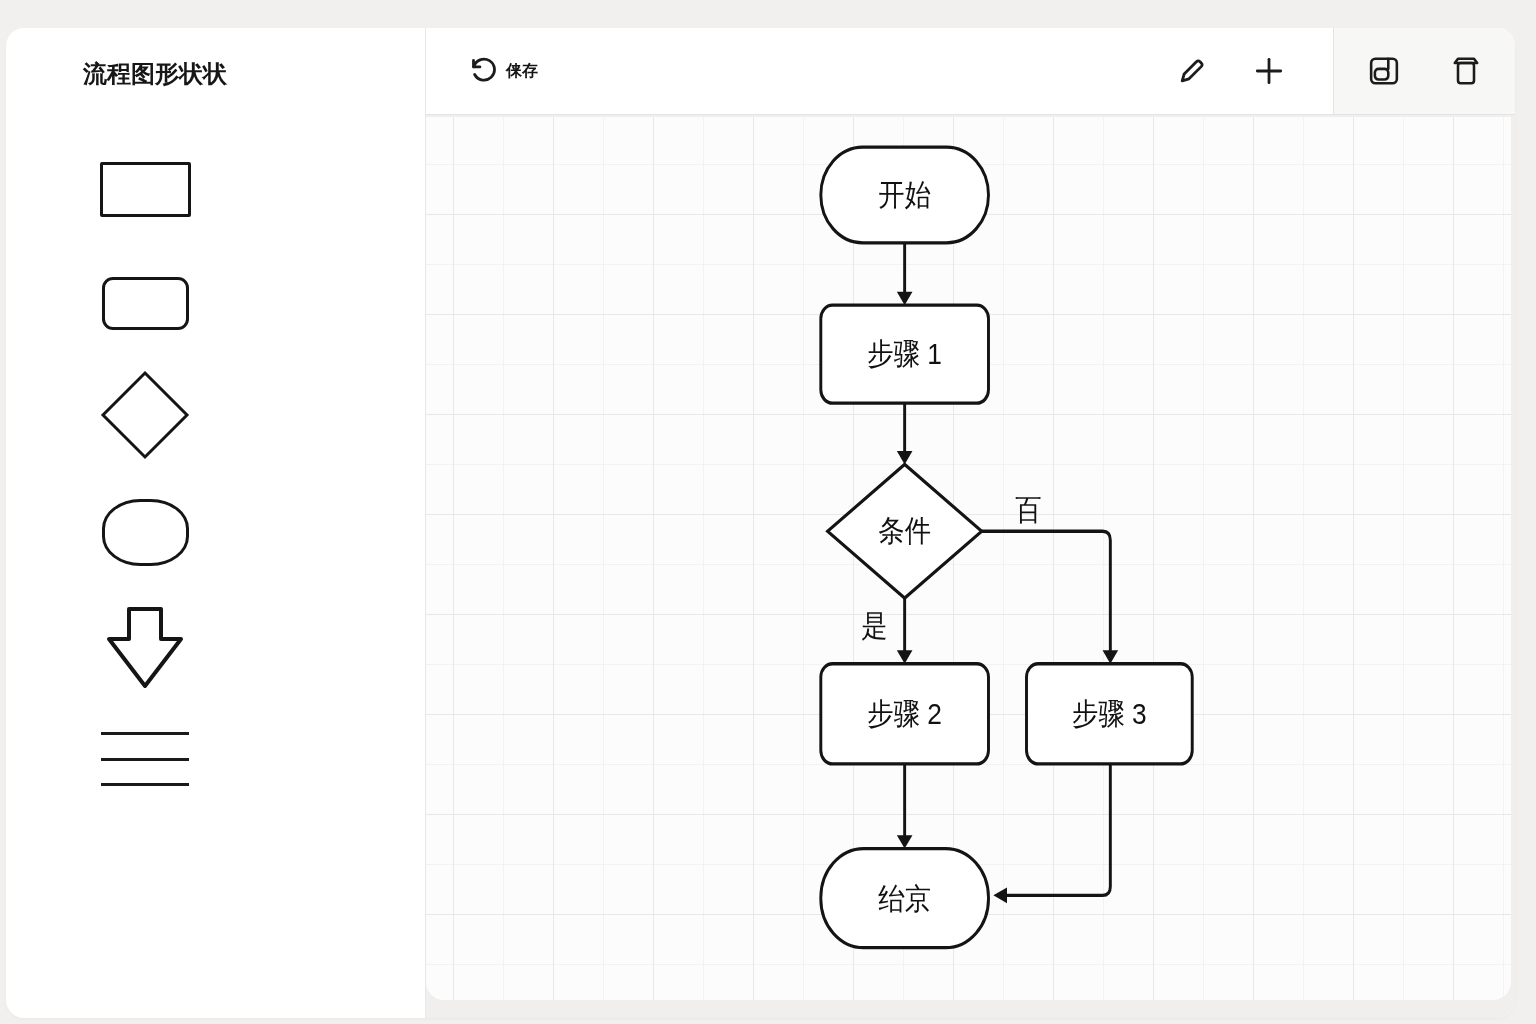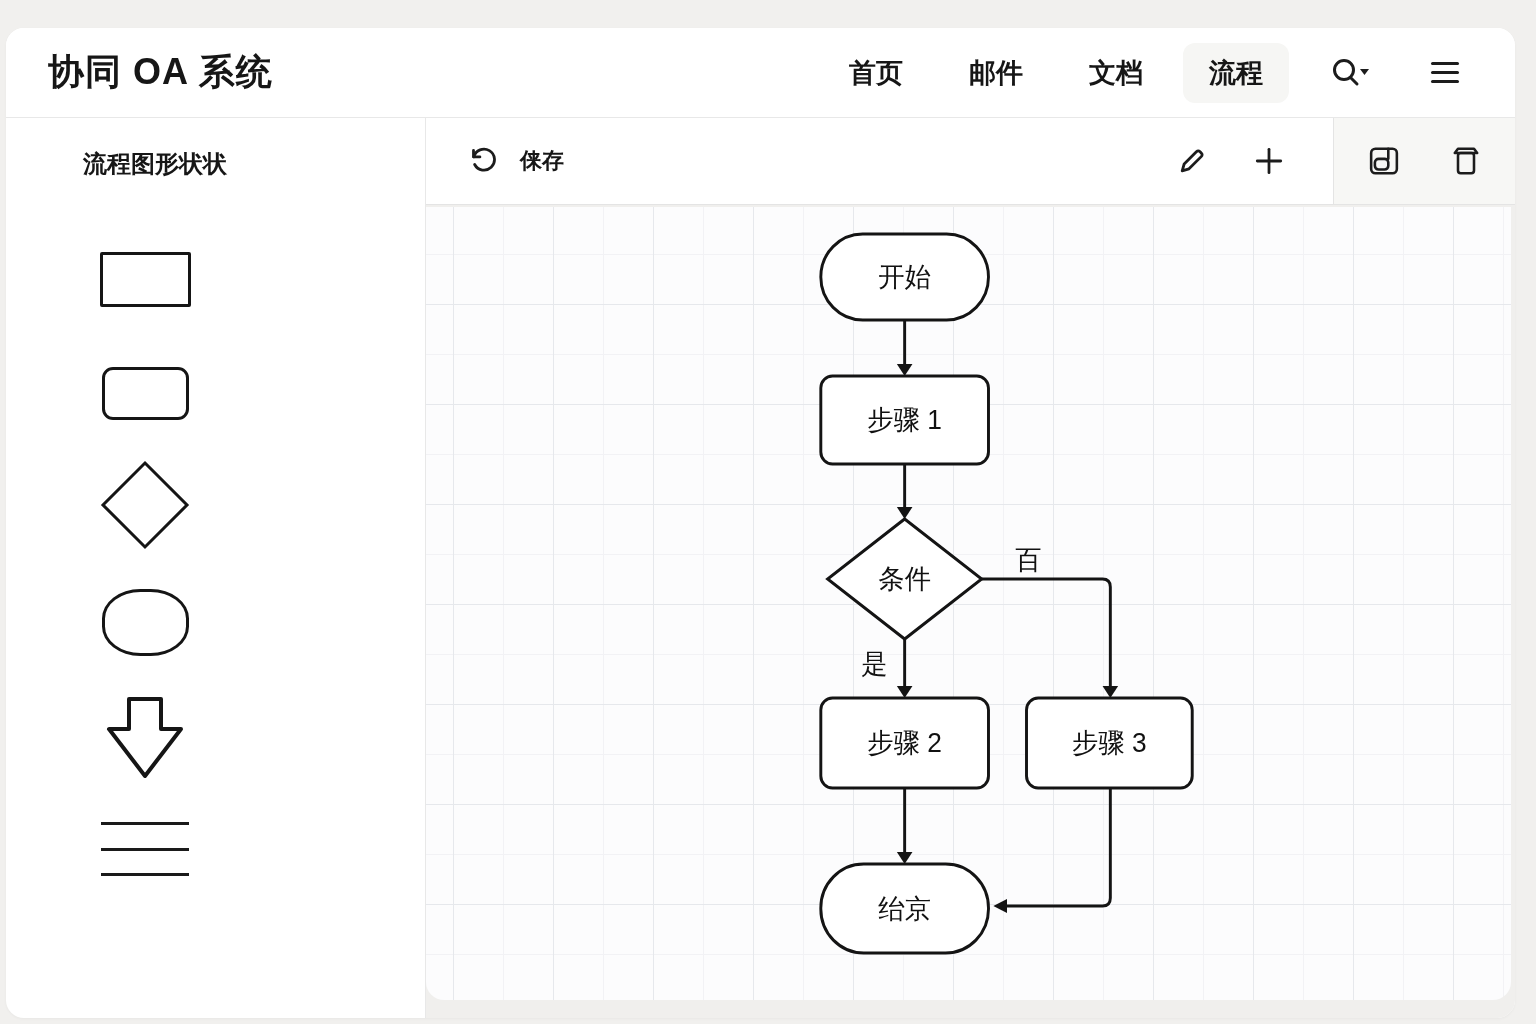--- a/index.html
+++ b/index.html
@@ -40,21 +40,21 @@
   .shape-lines { position:absolute; left:67px; top:704px; width:88px; cursor:grab; }
   .shape-lines i { display:block; width:88px; height:3px; background:#1a1a1a; margin-bottom:22.5px; }
   .shape-lines i:last-child { margin-bottom:0; }
 
   .content { flex:1; display:flex; flex-direction:column; background:#f0efed; min-width:0; }
 
   
   .toolbar { height:87px; flex:0 0 87px; display:flex; background:#fff;
     border-bottom:1px solid #e4e4e4; }
   .toolbar-left { flex:1; display:flex; align-items:center; padding:0 40px 0 36px; }
-  .save-label { margin-left:14px; font-size:22px; font-weight:600; }
+  .save-label { font-size:16px; font-weight:600; }
   .toolbar-spacer { flex:1; }
   .tool-icon { display:flex; align-items:center; justify-content:center;
     padding:8px; cursor:pointer; }
   .toolbar-left .tool-icon + .tool-icon { margin-left:30px; }
   .toolbar-right { width:182px; flex:0 0 182px; background:#f7f7f5;
     border-left:1px solid #e4e4e4; display:flex; align-items:center;
     justify-content:center; gap:36px; }
 
   
   .canvas-wrap { flex:1; position:relative; min-height:0; }
@@ -74,45 +74,20 @@
   .flow-svg text { font-family:"Liberation Sans","DejaVu Sans",sans-serif;
     font-size:27px; fill:#111; text-anchor:middle; }
   .stroke-icon { fill:none; stroke:#1c1c1c; stroke-width:2.4px;
     stroke-linecap:round; stroke-linejoin:round; }
 </style>
 </head>
 <body>
 
 <div class="app-card">
 
-  <div class="header">
-    <div class="app-title">协同 OA 系统</div>
-    <div class="nav">
-      <div class="nav-item">首页</div>
-      <div class="nav-item">邮件</div>
-      <div class="nav-item">文档</div>
-      <div class="nav-item active">流程</div>
-
-      <div class="icon-btn search-btn">
-        <svg width="42" height="34" viewBox="0 0 42 34">
-          <circle cx="15" cy="14" r="9.5" class="stroke-icon" style="stroke-width:3px"></circle>
-          <line x1="21.5" y1="21.5" x2="28" y2="28" class="stroke-icon" style="stroke-width:3px"></line>
-          <path d="M31 13 L40 13 L35.5 19 Z" fill="#1c1c1c"></path>
-        </svg>
-      </div>
-
-      <div class="icon-btn menu-btn hamburger">
-        <div>
-            <span></span>
-            <span></span>
-            <span></span>
-          </div>
-      </div>
-    </div>
-  </div>
 
   <div class="main">
 
     <div class="sidebar">
       <div class="sidebar-title">流程图形状状</div>
 
       <div class="shape shape-rect"></div>
       <div class="shape shape-round"></div>
 
       <svg class="shape-svg" style="left:66px; top:342px;" width="90" height="90">

